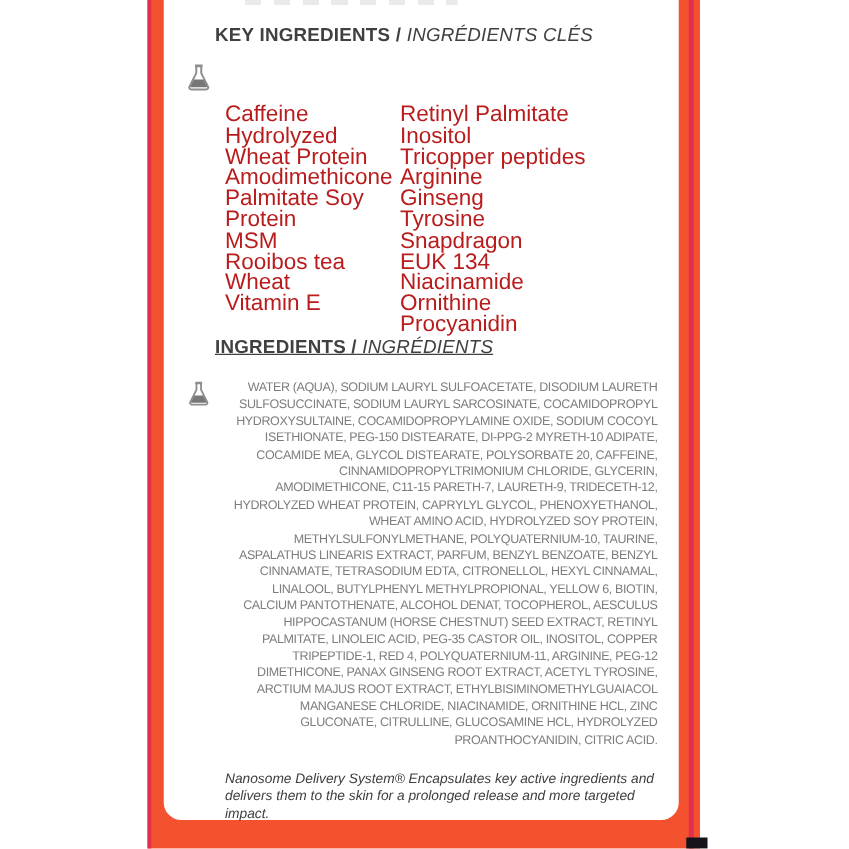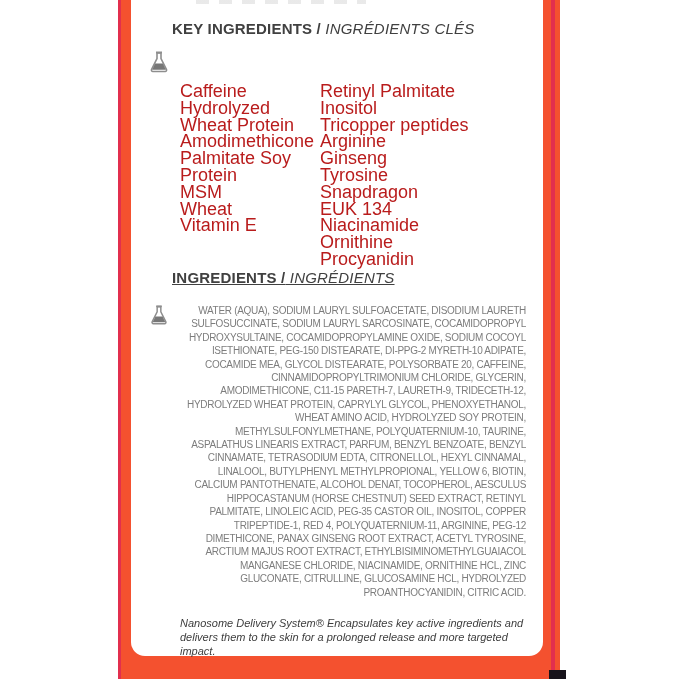--- a/index.html
+++ b/index.html
@@ -63,21 +63,21 @@
   </div>
 
   <svg class="flask flask-1" viewBox="0 0 24 24">
     <path d="M9 2.5 h6" stroke="#8E8E8E" stroke-width="2" fill="none"></path>
     <path d="M10 3 v5.5 L4.5 19.5 a1.5 1.5 0 0 0 1.3 2 h12.4 a1.5 1.5 0 0 0 1.3 -2 L14 8.5 V3 Z" fill="none" stroke="#8E8E8E" stroke-width="1.6"></path>
     <path d="M8.1 13.5 h7.8 l3 6.3 H5.1 Z" fill="#777777"></path>
   </svg>
 
   <div class="key-col key-col-left"><div class="key-item">Caffeine</div><div class="key-item">Hydrolyzed
 Wheat Protein</div><div class="key-item">Amodimethicone</div><div class="key-item">Palmitate Soy
-Protein</div><div class="key-item">MSM</div><div class="key-item">Wheat</div><div class="key-item">Vitamin E</div></div>
+Protein</div><div class="key-item">MSM</div><div class="key-item">Rooibos tea</div><div class="key-item">Wheat</div><div class="key-item">Vitamin E</div></div>
   <div class="key-col key-col-right"><div class="key-item">Retinyl Palmitate</div><div class="key-item">Inositol</div><div class="key-item">Tricopper peptides</div><div class="key-item">Arginine</div><div class="key-item">Ginseng</div><div class="key-item">Tyrosine</div><div class="key-item">Snapdragon</div><div class="key-item">EUK 134</div><div class="key-item">Niacinamide</div><div class="key-item">Ornithine</div><div class="key-item">Procyanidin</div></div>
 
   <div class="heading heading-ing">
     <span class="en">INGREDIENTS /</span><span class="fr"> INGRÉDIENTS</span>
   </div>
 
   <svg class="flask flask-2" viewBox="0 0 24 24">
     <path d="M9 2.5 h6" stroke="#8E8E8E" stroke-width="2" fill="none"></path>
     <path d="M10 3 v5.5 L4.5 19.5 a1.5 1.5 0 0 0 1.3 2 h12.4 a1.5 1.5 0 0 0 1.3 -2 L14 8.5 V3 Z" fill="none" stroke="#8E8E8E" stroke-width="1.6"></path>
     <path d="M8.1 13.5 h7.8 l3 6.3 H5.1 Z" fill="#777777"></path>

